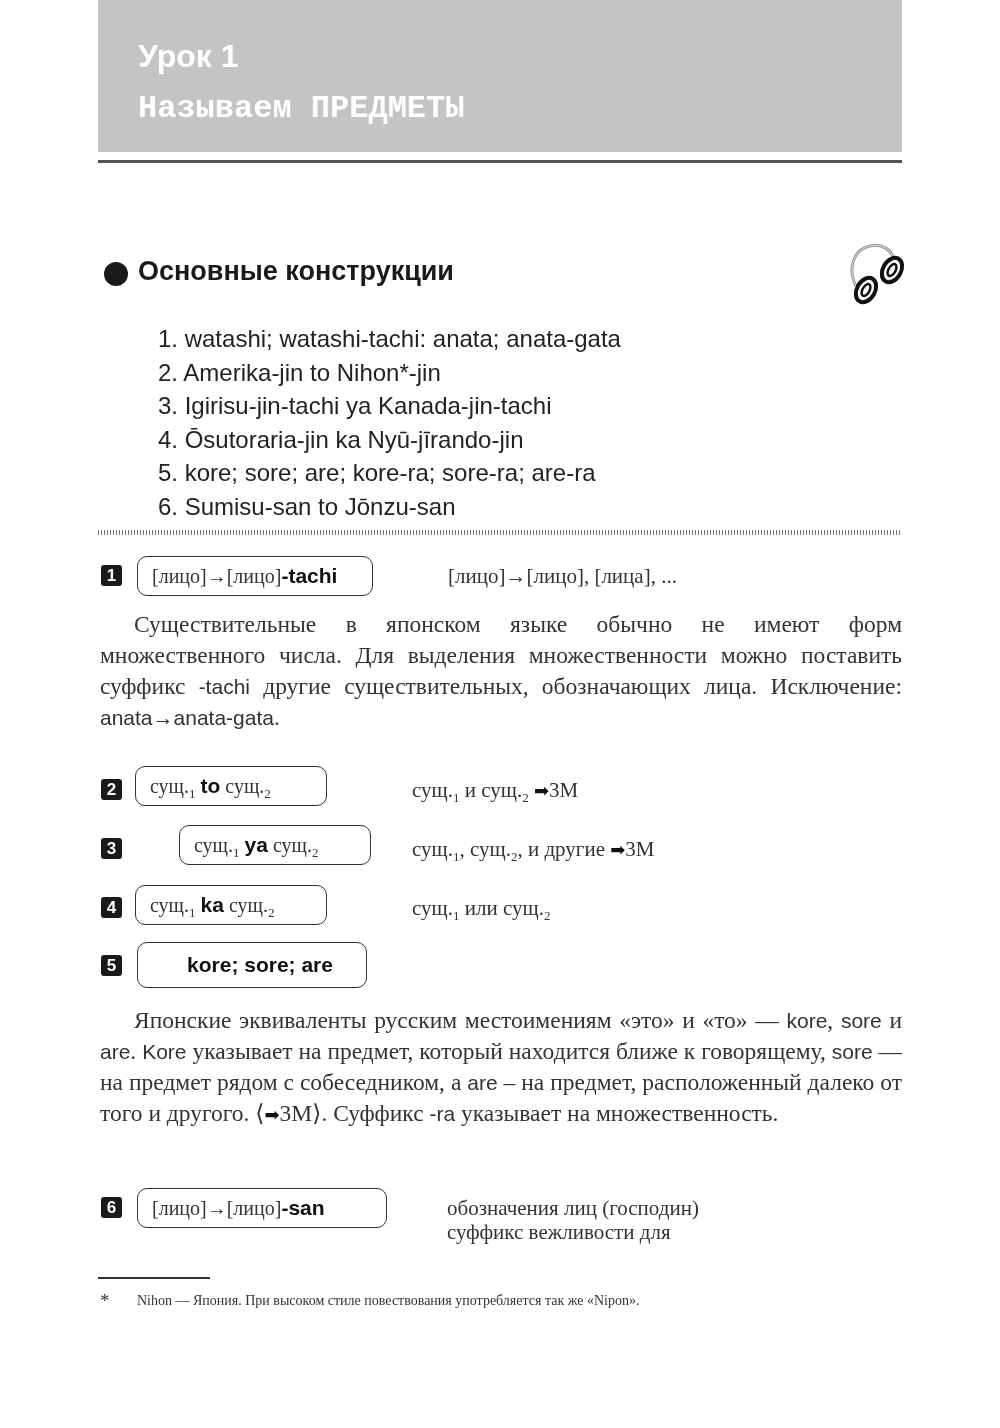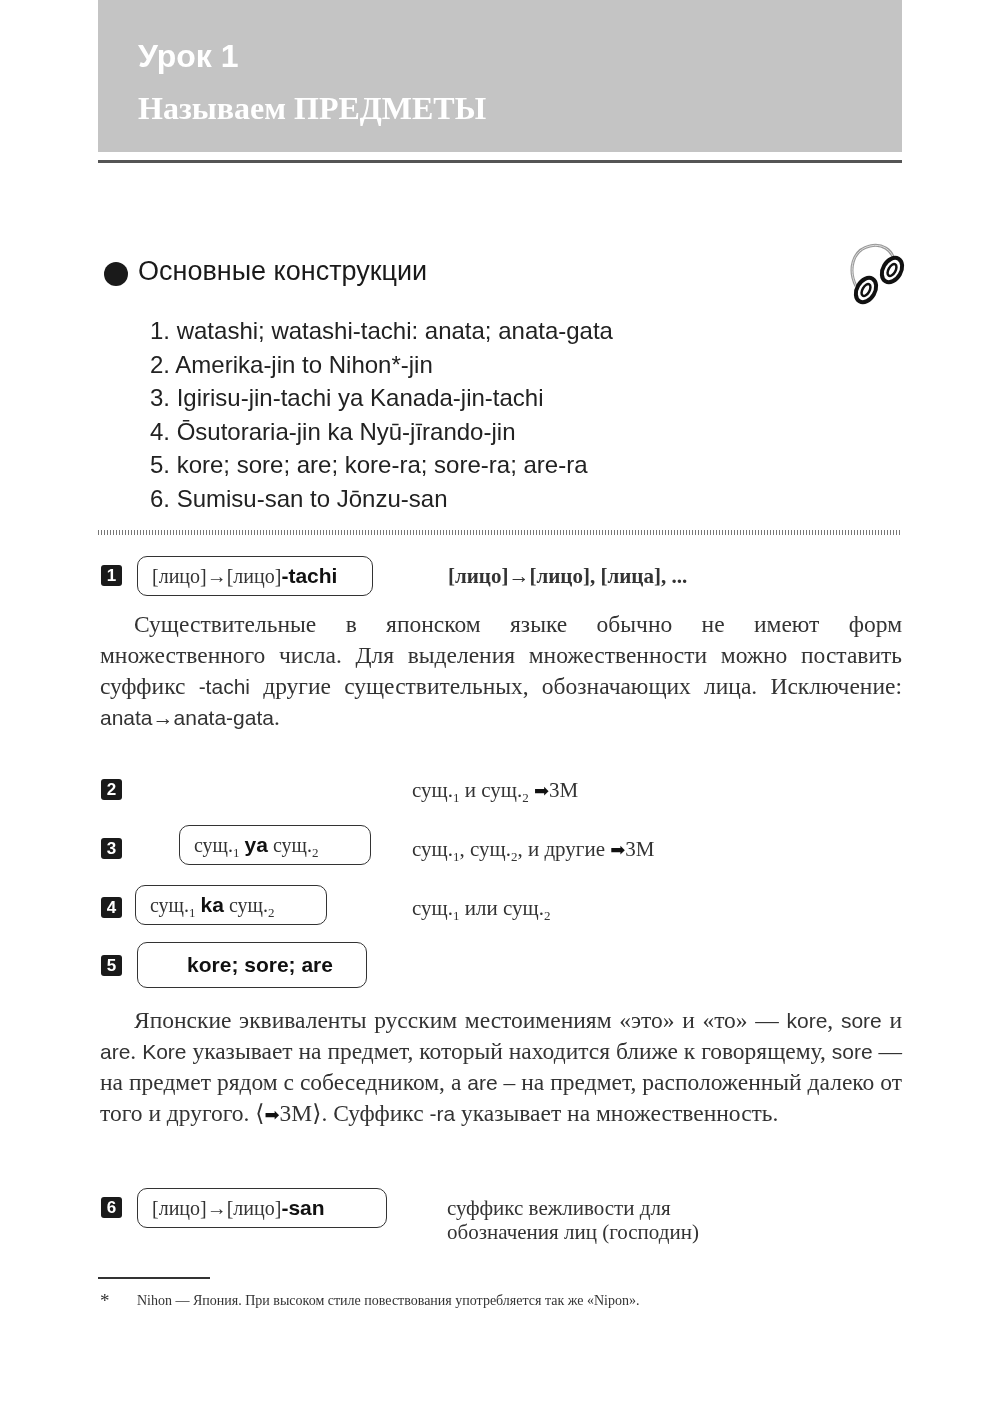--- a/index.html
+++ b/index.html
@@ -1,28 +1,28 @@
 <!DOCTYPE html>
 <html><head>
 <meta charset="utf-8">
 <style>
   html, body { margin:0; padding:0; background:#ffffff; }
   body { width:1000px; height:1428px; position:relative; overflow:hidden; color:#222; }
   .page { position:absolute; left:0; top:0; width:1000px; height:1428px;border-radius:24px; }
 
   .header-band { position:absolute; left:98px; top:0; width:804px; height:152px; background:#c4c4c4; }
   .lesson-num { position:absolute; left:138px; top:38px; font-family:"Liberation Sans", sans-serif; font-weight:bold; font-size:32px; color:#ffffff; }
-  .lesson-title { position:absolute; left:138px; top:90px; font-family:Liberation Serif, serif; font-weight:bold; font-size:32px; color:#ffffff; }
+  .lesson-title { position:absolute; left:138px; top:90px; font-family:Liberation Mono, monospace; font-weight:bold; font-size:32px; color:#ffffff; }
   .header-rule { position:absolute; left:98px; top:160px; width:804px; height:3px; background:#555; }
 
   .section-bullet { position:absolute; left:104px; top:262px; width:24px; height:24px; border-radius:50%; background:#1a1a1a; }
-  .section-title { position:absolute; left:138px; top:256px; font-family:"Liberation Sans", sans-serif; font-weight:normal; font-size:27px; color:#1a1a1a; }
+  .section-title { position:absolute; left:138px; top:256px; font-family:"Liberation Sans", sans-serif; font-weight:bold; font-size:27px; color:#1a1a1a; }
   .audio-icon { position:absolute; left:842px; top:240px; width:66px; height:66px; }
 
-  .examples { position:absolute; left:142px; top:306px; margin:8px; padding:0; list-style:none; font-family:"Liberation Sans", sans-serif; font-size:24px; color:#222; }
+  .examples { position:absolute; left:142px; top:306px; margin:16px; padding:0; list-style:none; font-family:"Liberation Sans", sans-serif; font-size:24px; color:#222; }
   .examples li { height:33.6px; line-height:33.6px; }
 
   .dotted-rule { position:absolute; left:98px; top:530px; width:804px; height:5px;
     background: repeating-linear-gradient(90deg, #777 0 1px, #fff 1px 3px); }
 
   .num-badge { position:absolute; width:21px; height:21px; background:#1a1a1a; color:#fff; border-radius:3px;
     font-family:"Liberation Sans", sans-serif; font-weight:bold; font-size:17px; line-height:21px; text-align:center; }
   .pattern-box { position:absolute; height:40px; border:1.5px solid #333; border-radius:10px; box-sizing:border-box;
     font-family:"Liberation Serif", serif; font-size:20px; line-height:38px; color:#333; padding-left:14px; white-space:nowrap; }
   .pattern-box b { font-family:"Liberation Sans", sans-serif; font-weight:bold; font-size:21px; color:#111; }
@@ -68,25 +68,28 @@
     <li>5. kore; sore; are; kore-ra; sore-ra; are-ra</li>
     <li>6. Sumisu-san to Jōnzu-san</li>
   </ul>
 
   <div class="dotted-rule"></div>
 
   <div class="num-badge" style="left:101px; top:565px;">1</div>
   <div class="pattern-box" style="left:137px; top:556px; width:236px;">
     <span>[лицо]→[лицо]</span><b>-tachi</b>
   </div>
-  <div class="meaning" style="left:448px; top:564px;font-weight:bold;">[лицо]→[лицо], [лица], ...</div>
+  <div class="meaning" style="left:448px; top:564px;">[лицо]→[лицо], [лица], ...</div>
 
   <p class="para" style="top:609px;"><span class="indent"></span><span>Существительные в японском языке обычно не имеют форм множественного числа. Для выделения множественности можно поставить суффикс </span><span class="lat">-tachi</span><span> другие существительных, обозначающих лица. Исключение: </span><span class="lat">anata→anata-gata</span><span>.</span></p>
 
   <div class="num-badge" style="left:101px; top:779px;">2</div>
+  <div class="pattern-box" style="left:135px; top:766px; width:192px;">
+    <span>сущ.</span><sub>1</sub> <b>to</b> <span>сущ.</span><sub>2</sub>
+  </div>
   <div class="meaning" style="left:412px; top:778px;">
     <span>сущ.</span><sub>1</sub><span> и сущ.</span><sub>2</sub> <span class="arrow">➡</span><span>3M</span>
   </div>
 
   <div class="num-badge" style="left:101px; top:838px;">3</div>
   <div class="pattern-box" style="left:135px; top:825px; width:192px;margin-left:44px;">
     <span>сущ.</span><sub>1</sub> <b>ya</b> <span>сущ.</span><sub>2</sub>
   </div>
   <div class="meaning" style="left:412px; top:837px;">
     <span>сущ.</span><sub>1</sub><span>, сущ.</span><sub>2</sub><span>, и другие </span><span class="arrow">➡</span><span>3M</span>
@@ -105,21 +108,21 @@
     <b>kore; sore; are</b>
   </div>
 
   <p class="para" style="top:1005px;"><span class="indent"></span><span>Японские эквиваленты русским местоимениям «это» и «то» — </span><span class="lat">kore</span><span>, </span><span class="lat">sore</span><span> и </span><span class="lat">are</span><span>. </span><span class="lat">Kore</span><span> указывает на предмет, который находится ближе к говорящему, </span><span class="lat">sore</span><span> — на предмет рядом с собеседником, а </span><span class="lat">are</span><span> – на предмет, расположенный далеко от того и другого. ⟨</span><span class="arrow">➡</span><span>3M⟩. Суффикс </span><span class="lat">-ra</span><span> указывает на множественность.</span></p>
 
   <div class="num-badge" style="left:101px; top:1197px;">6</div>
   <div class="pattern-box" style="left:137px; top:1188px; width:250px;">
     <span>[лицо]→[лицо]</span><b>-san</b>
   </div>
   <div class="meaning" style="left:447px; top:1196px;">
+    <div>обозначения лиц (господин)</div>
     <div>суффикс вежливости для</div>
-    <div>обозначения лиц (господин)</div>
   </div>
 
   <div class="foot-rule"></div>
   <div class="foot-star">*</div>
   <p class="foot-text">Nihon — Япония. При высоком стиле повествования употребляется так же «Nipon».</p>
 
 </div>
 
 </body></html>

